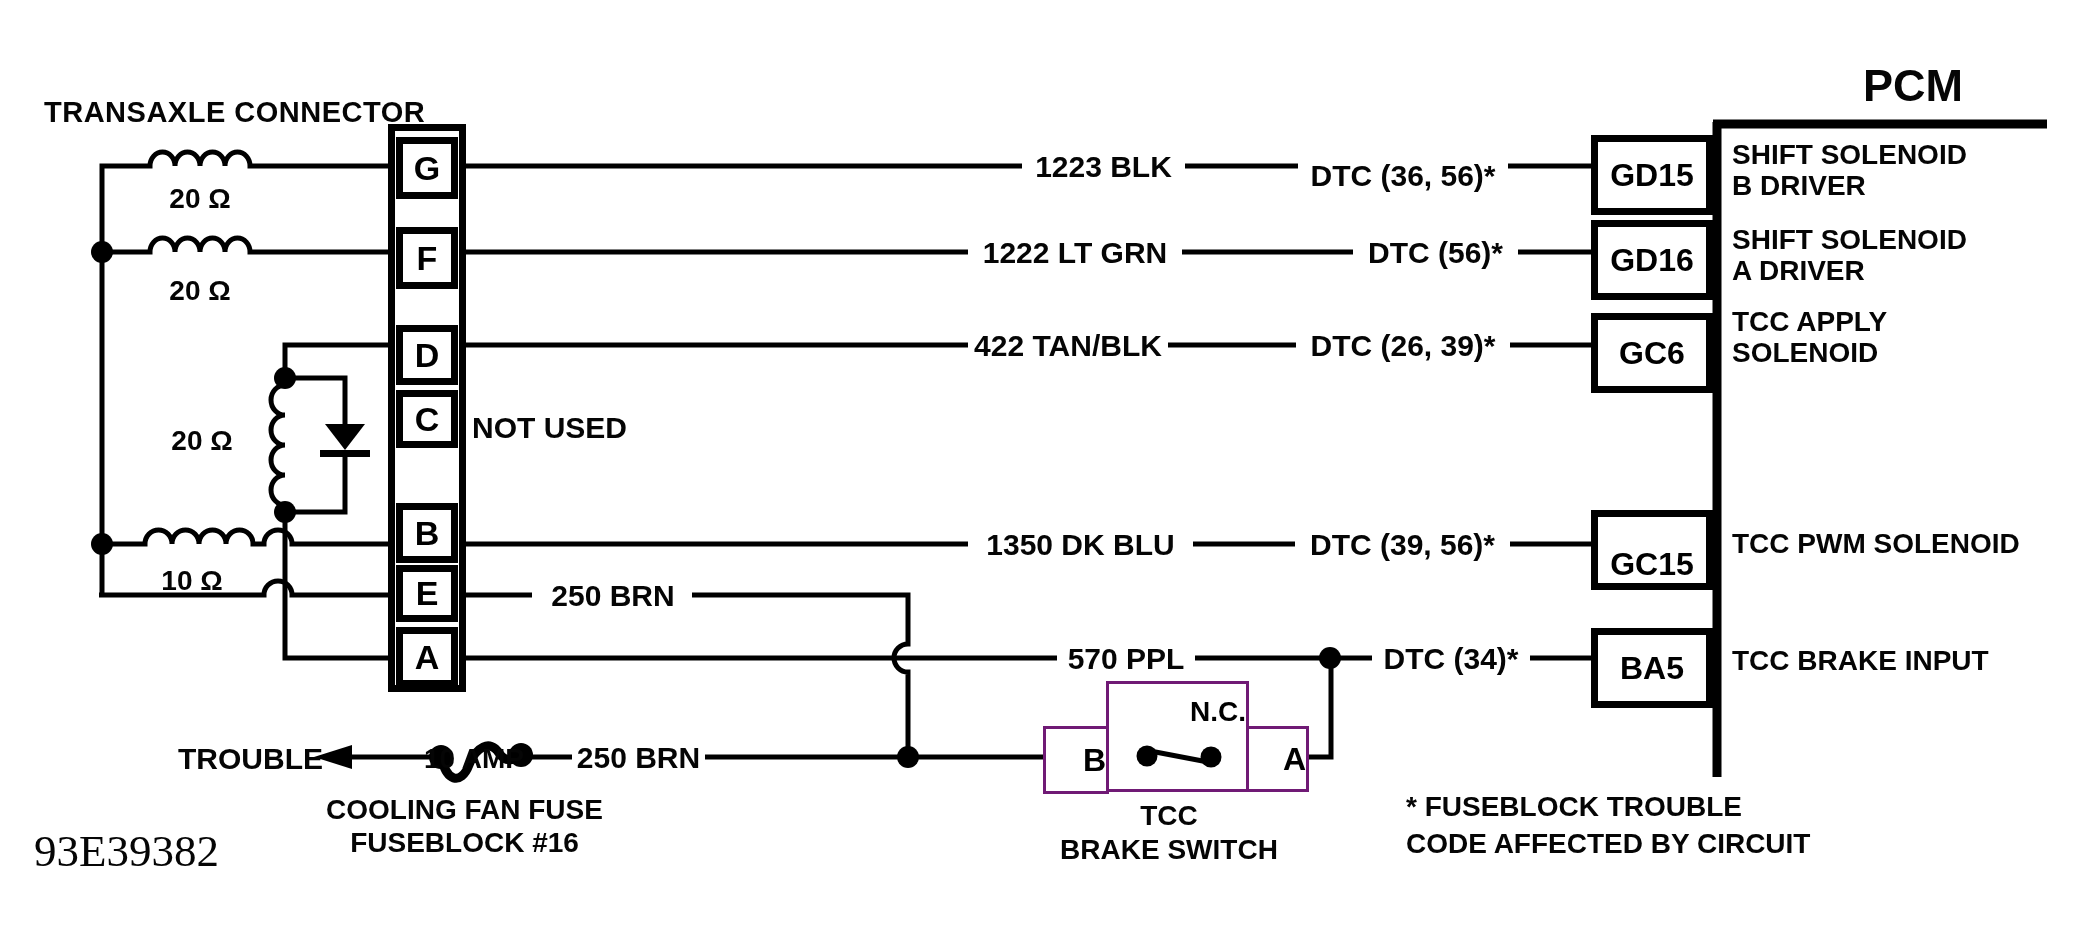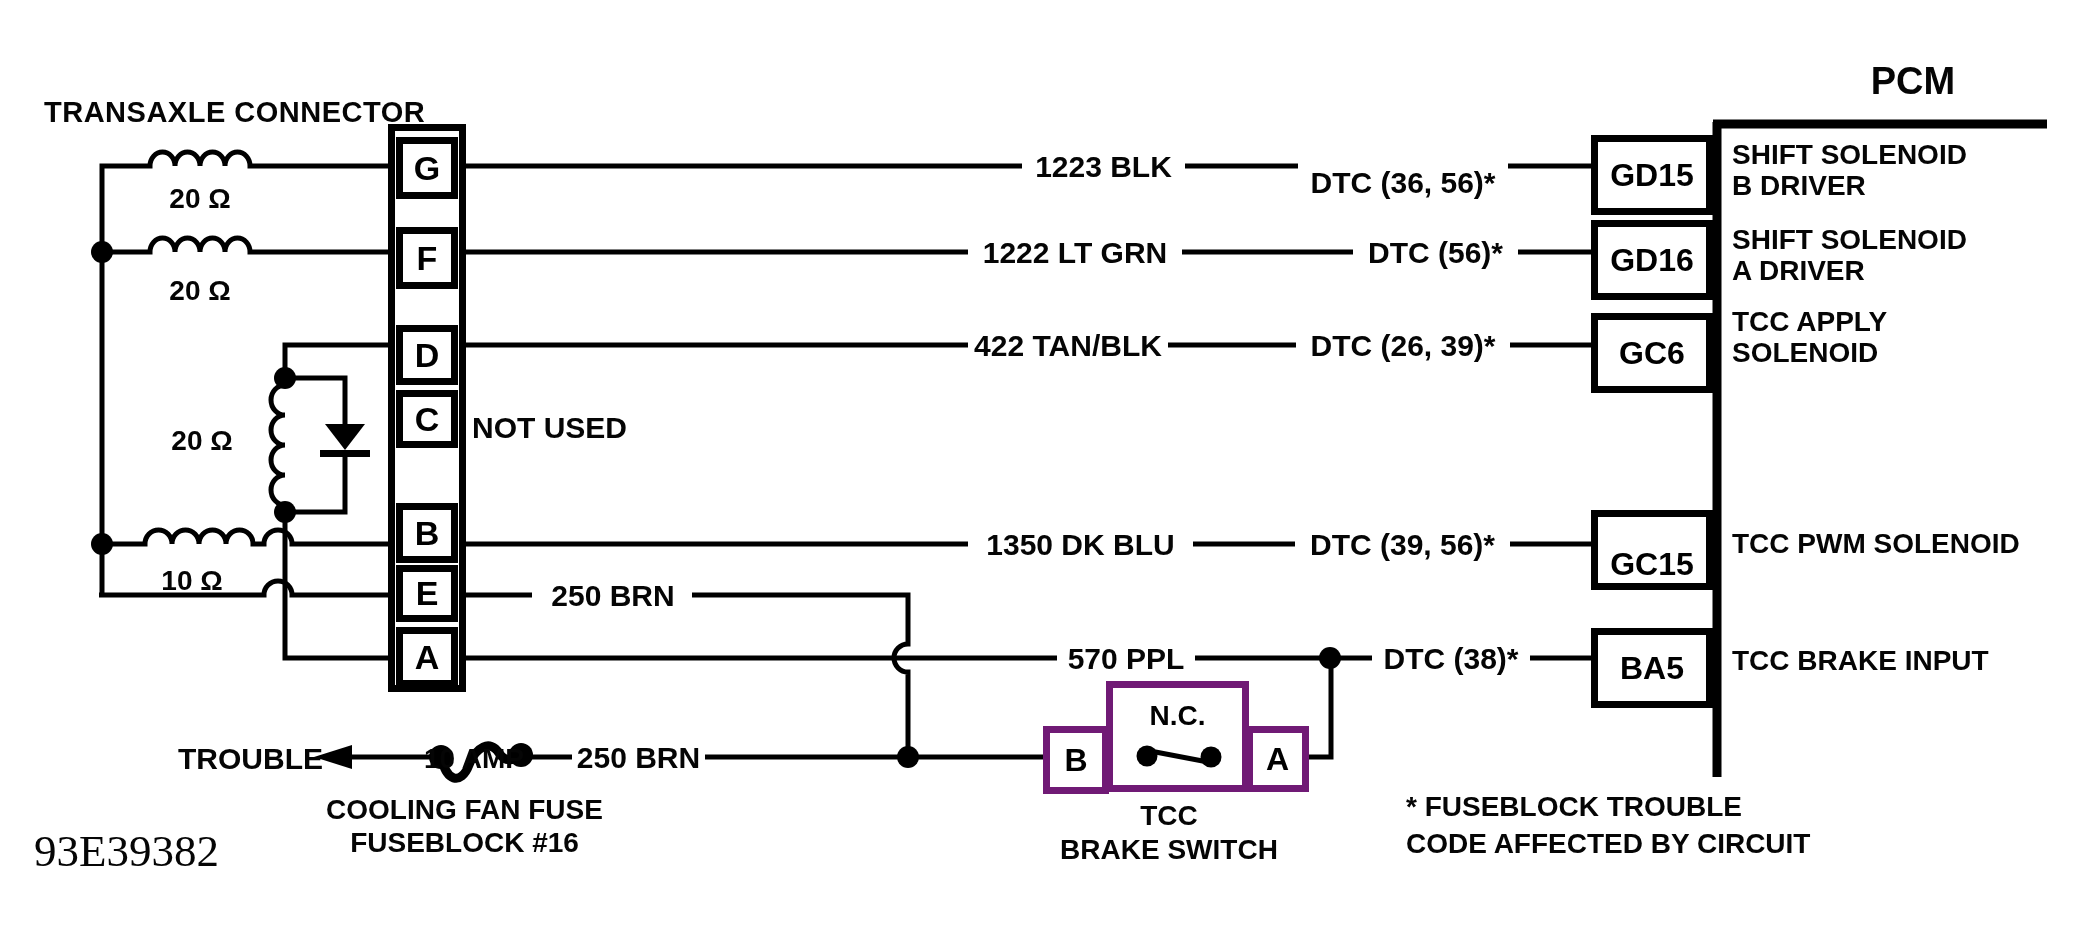--- a/index.html
+++ b/index.html
@@ -19,22 +19,22 @@
     position:absolute;left:396px;width:62px;background:#fff;border:7px solid #000;
     display:flex;align-items:center;justify-content:center;
     font-weight:bold;font-size:34px;z-index:2;box-sizing:border-box;
   }
   .pcmbox{
     position:absolute;left:1591px;width:122px;height:80px;background:#fff;border:7px solid #000;
     display:flex;align-items:center;justify-content:center;
     font-weight:bold;font-size:32px;z-index:2;box-sizing:border-box;
   }
   .swbox{
-    position:absolute;background:#fff;border:7px solid #701a75;z-index:2;box-sizing:border-box;
-    display:flex;align-items:flex-end;justify-content:center;
+    position:absolute;background:#fff;border:3px solid #701a75;z-index:2;box-sizing:border-box;
+    display:flex;align-items:flex-end;justify-content:flex-end;
     font-weight:bold;font-size:32px;
   }
   .outer{
     position:absolute;left:388px;top:124px;width:78px;height:568px;background:#fff;
     border:7px solid #000;z-index:1;box-sizing:border-box;
   }
   .pcmlabel{position:absolute;left:1732px;font-weight:bold;font-size:28px;line-height:31px;z-index:2;white-space:nowrap;color:#050505;}
   .small{font-size:28px;}
 </style>
 </head>
@@ -131,42 +131,42 @@
       <span>B</span>
     </div>
   <div class="swbox" style="left:1106px;top:681px;width:143px;height:111px;align-items:flex-start;font-size:28px;">
       <span style="margin-top:12px;">N.C.</span>
     </div>
   <div class="swbox" style="left:1246px;top:726px;width:63px;height:66px;align-items:center;">
       <span>A</span>
     </div>
 
   <div class="lbl" style="left:44px;top:97px;font-size:29px;letter-spacing:0.5px;">TRANSAXLE CONNECTOR</div>
-  <div class="lbl ctr" style="left:1828px;top:62px;width:170px;font-size:38px;">PCM</div>
+  <div class="lbl ctr" style="left:1828px;top:62px;width:170px;font-size:45px;">PCM</div>
   <div class="lbl" style="left:34px;top:828px;font-size:45px;font-weight:normal;font-family:'Liberation Serif', serif;">93E39382</div>
 
   <div class="lbl ctr small" style="left:148px;top:184px;width:104px;">20 Ω</div>
   <div class="lbl ctr small" style="left:148px;top:276px;width:104px;">20 Ω</div>
   <div class="lbl ctr small" style="left:152px;top:426px;width:100px;">20 Ω</div>
   <div class="lbl ctr small" style="left:142px;top:566px;width:100px;">10 Ω</div>
 
   <div class="lbl ctr" style="left:1022px;top:151px;width:163px;">1223 BLK</div>
   <div class="lbl ctr" style="left:968px;top:237px;width:214px;">1222 LT GRN</div>
   <div class="lbl ctr" style="left:968px;top:330px;width:200px;">422 TAN/BLK</div>
   <div class="lbl ctr" style="left:968px;top:529px;width:225px;">1350 DK BLU</div>
   <div class="lbl ctr" style="left:534px;top:580px;width:158px;">250 BRN</div>
   <div class="lbl ctr" style="left:1057px;top:643px;width:138px;">570 PPL</div>
   <div class="lbl ctr" style="left:572px;top:742px;width:133px;">250 BRN</div>
   <div class="lbl" style="left:472px;top:412px;">NOT USED</div>
 
-  <div class="lbl ctr" style="left:1298px;top:167px;width:210px;text-align:center;">DTC (36, 56)*</div>
+  <div class="lbl ctr" style="left:1298px;top:160px;width:210px;text-align:center;">DTC (36, 56)*</div>
   <div class="lbl ctr" style="left:1353px;top:237px;width:165px;">DTC (56)*</div>
   <div class="lbl ctr" style="left:1296px;top:330px;width:214px;">DTC (26, 39)*</div>
   <div class="lbl ctr" style="left:1295px;top:529px;width:215px;">DTC (39, 56)*</div>
-  <div class="lbl ctr" style="left:1372px;top:643px;width:158px;">DTC (38)*</div>
+  <div class="lbl ctr" style="left:1372px;top:643px;width:158px;">DTC (34)*</div>
 
   <div class="pcmlabel" style="top:139px;">
     <div>SHIFT SOLENOID</div>
     <div>B DRIVER</div>
   </div>
   <div class="pcmlabel" style="top:224px;">
     <div>SHIFT SOLENOID</div>
     <div>A DRIVER</div>
   </div>
   <div class="pcmlabel" style="top:306px;">

